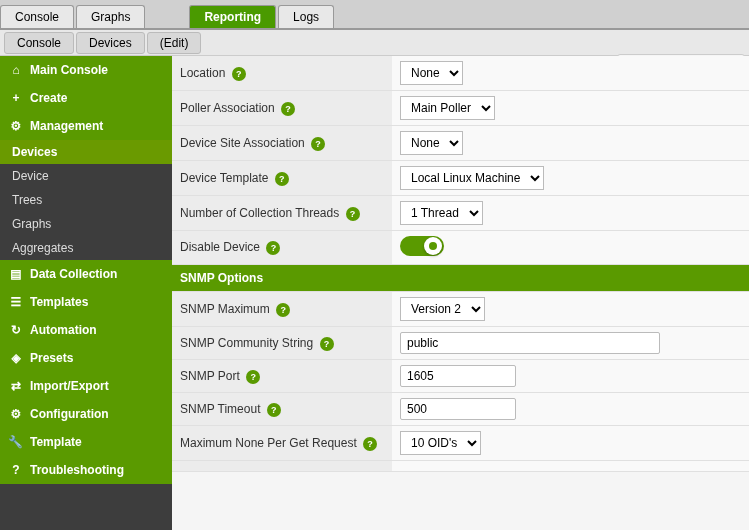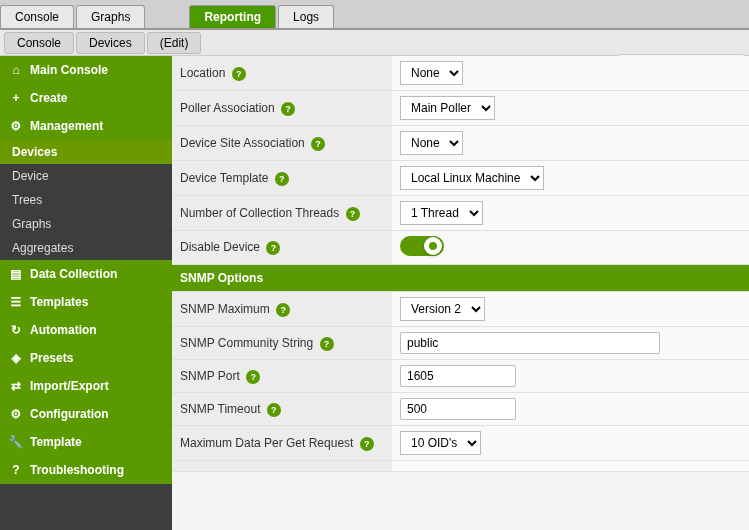--- a/index.html
+++ b/index.html
@@ -280,21 +280,21 @@
             <span>SNMP Timeout</span>
             <span class="help-icon">?</span>
           </td>
           <td>
             <input type="text" class="form-input form-input-small" value="500" style="">
           </td>
         </tr>
 
         <tr>
           <td>
-            <span>Maximum Data Per Get Request</span>
+            <span>Maximum None Per Get Request</span>
             <span class="help-icon">?</span>
           </td>
           <td>
             <div class="form-select-wrap">
               <select>
                 <option>10 OID's</option>
               </select>
             </div>
           </td>
         </tr>

